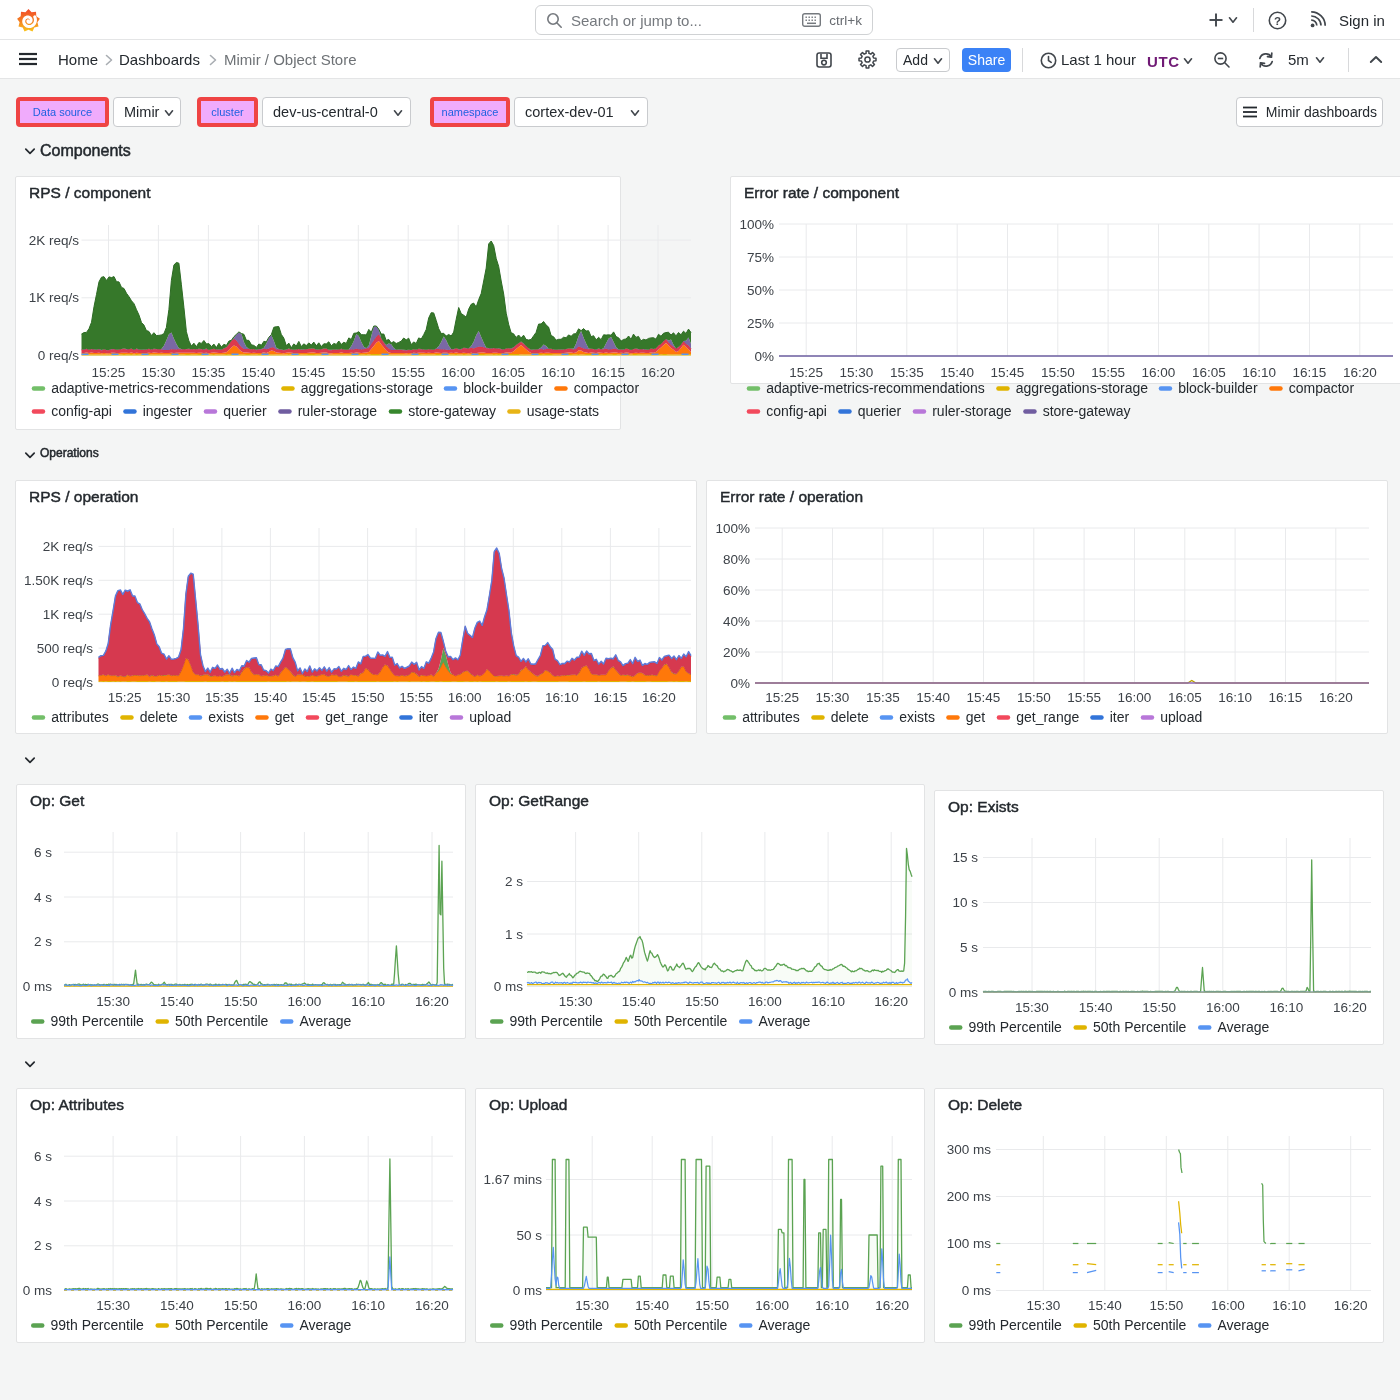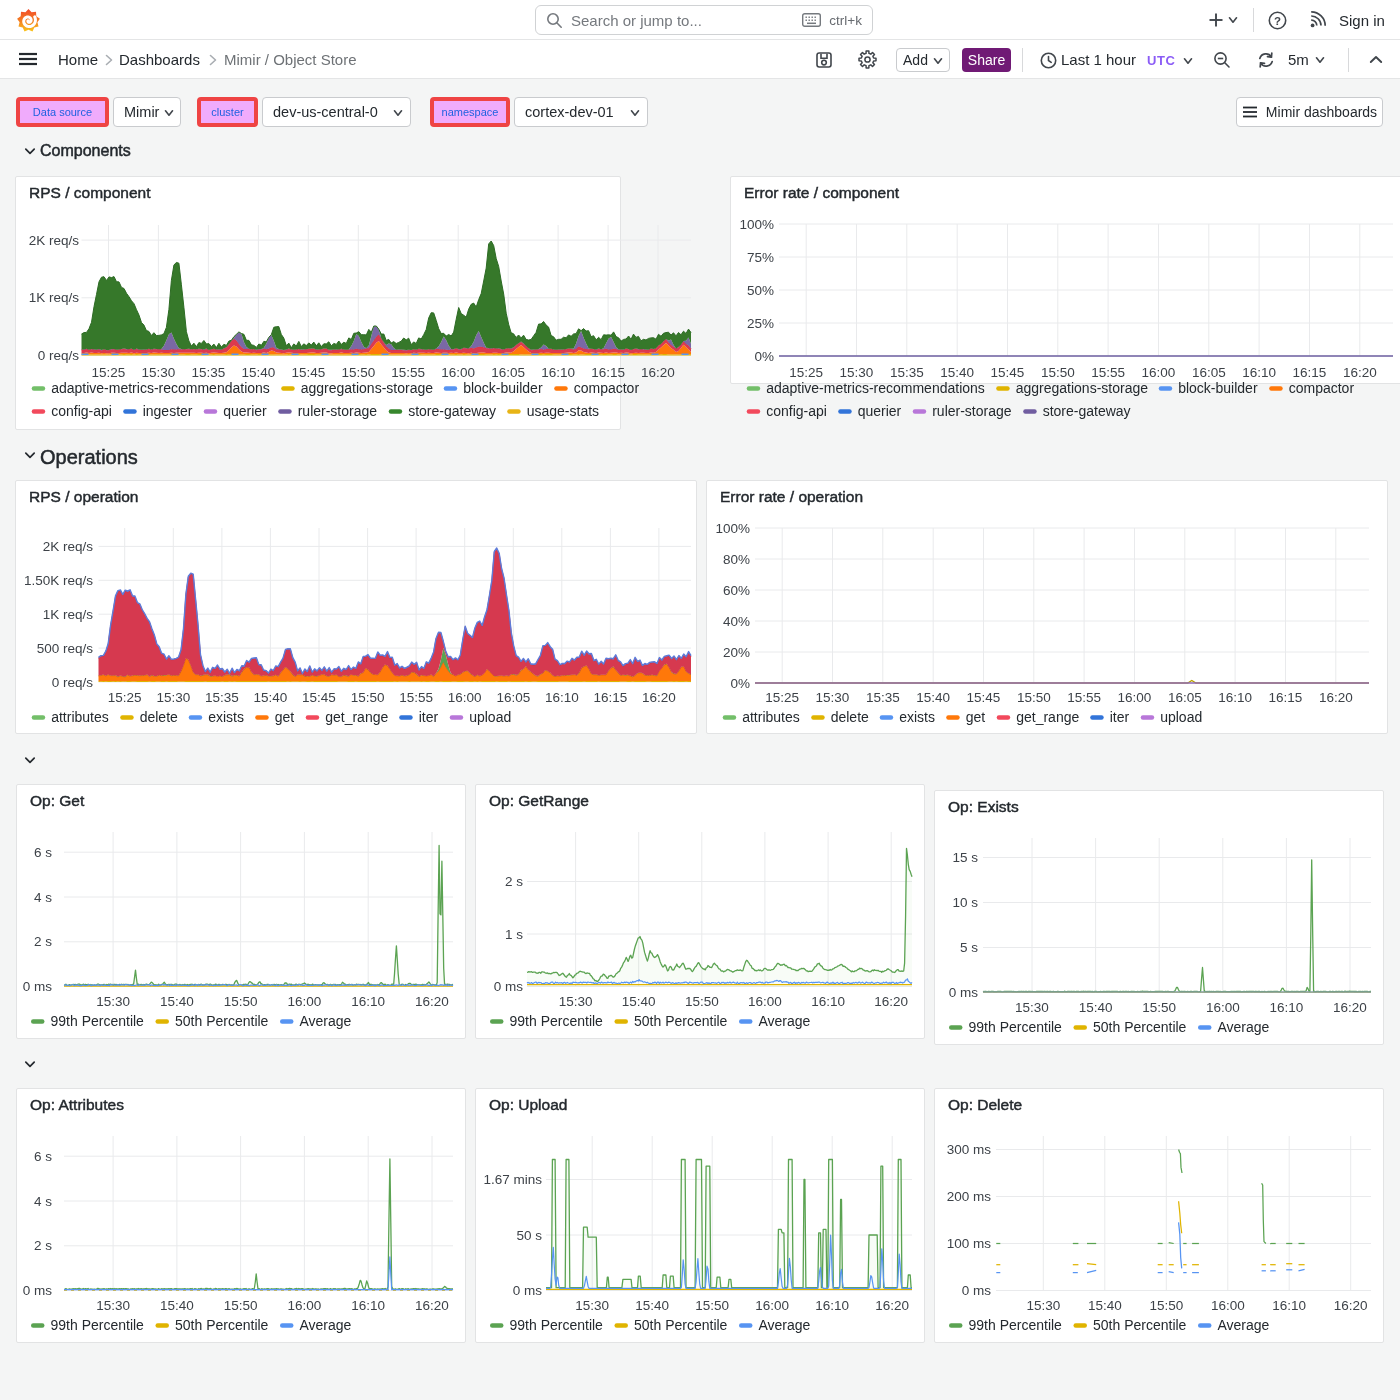--- a/index.html
+++ b/index.html
@@ -97,30 +97,30 @@
   </div>
 <div class="ic" style="left:858px;top:50px">
     <svg width="19" height="19" viewBox="0 0 19 19" fill="none">
       <path d="M8.13 1.01 L10.87 1.01 L10.95 3.37 L12.81 4.14 L14.53 2.53 L16.47 4.47 L14.86 6.19 L15.63 8.05 L17.99 8.13 L17.99 10.87 L15.63 10.95 L14.86 12.81 L16.47 14.53 L14.53 16.47 L12.81 14.86 L10.95 15.63 L10.87 17.99 L8.13 17.99 L8.05 15.63 L6.19 14.86 L4.47 16.47 L2.53 14.53 L4.14 12.81 L3.37 10.95 L1.01 10.87 L1.01 8.13 L3.37 8.05 L4.14 6.19 L2.53 4.47 L4.47 2.53 L6.19 4.14 L8.05 3.37 Z" stroke="#41464c" stroke-width="1.5" fill="none" stroke-linejoin="round"></path>
       <circle cx="9.5" cy="9.5" r="2.6" stroke="#41464c" stroke-width="1.5" fill="none"></circle>
     </svg>
   </div>
 <div class="btn" style="left:896px;top:48px;width:54px;height:24px;border:1px solid #c9cbce;background:#fff;color:#24292e;gap:5px">Add <svg width="10" height="7" viewBox="0 0 10 7" fill="none">
       <path d="M1.5 1.8 L5.0 6.2 L8.5 1.8" stroke="#41464c" stroke-width="1.6" stroke-linecap="round" stroke-linejoin="round"></path>
     </svg></div>
-<div class="btn" style="left:962px;top:48px;width:49px;height:24px;background:#701a75;color:#fff">Share</div>
+<div class="btn" style="left:962px;top:48px;width:49px;height:24px;background:#3b82f6;color:#fff">Share</div>
 <div class="vdiv" style="left:1022px;top:48px;height:24px"></div>
 <div class="ic" style="left:1040px;top:52px">
     <svg width="17" height="17" viewBox="0 0 17 17" fill="none">
       <circle cx="8.5" cy="8.5" r="7.2" stroke="#41464c" stroke-width="1.6"></circle>
       <path d="M8.5 4.5 V8.5 L11.2 10.4" stroke="#41464c" stroke-width="1.6" stroke-linecap="round"></path>
     </svg>
   </div>
 <div class="abs" style="left:1061px;top:51px;font-size:15px;color:#24292e">Last 1 hour</div>
-<div class="abs" style="left:1147px;top:53px;font-size:13px;font-weight:700;letter-spacing:0.6px;color:#8b5cf6">UTC</div>
+<div class="abs" style="left:1147px;top:53px;font-size:15px;font-weight:700;letter-spacing:0.6px;color:#701a75">UTC</div>
 <div class="ic" style="left:1183px;top:57px">
     <svg width="10" height="7" viewBox="0 0 10 7" fill="none">
       <path d="M1.5 1.8 L5.0 6.2 L8.5 1.8" stroke="#41464c" stroke-width="1.6" stroke-linecap="round" stroke-linejoin="round"></path>
     </svg>
   </div>
 <div class="ic" style="left:1213px;top:51px">
     <svg width="18" height="18" viewBox="0 0 18 18" fill="none">
       <circle cx="7.5" cy="7.5" r="5.6" stroke="#41464c" stroke-width="1.6"></circle>
       <line x1="4.8" y1="7.5" x2="10.2" y2="7.5" stroke="#41464c" stroke-width="1.6"></line>
       <line x1="11.8" y1="11.8" x2="16" y2="16" stroke="#41464c" stroke-width="1.6" stroke-linecap="round"></line>
@@ -172,21 +172,21 @@
     <svg width="12" height="9" viewBox="0 0 12 9" fill="none">
       <path d="M1.8 2.2 L6 6.4 L10.2 2.2" stroke="#24292e" stroke-width="1.7" stroke-linecap="round" stroke-linejoin="round"></path>
     </svg>
   </div>
 <div class="abs" style="left:40px;top:142px;font-size:16px;font-weight:400;-webkit-text-stroke:0.5px #24292e;color:#24292e">Components</div>
 <div class="ic" style="left:24px;top:451px">
     <svg width="12" height="9" viewBox="0 0 12 9" fill="none">
       <path d="M1.8 2.2 L6 6.4 L10.2 2.2" stroke="#24292e" stroke-width="1.7" stroke-linecap="round" stroke-linejoin="round"></path>
     </svg>
   </div>
-<div class="abs" style="left:40px;top:446px;font-size:20px;font-weight:400;-webkit-text-stroke:0.5px #24292e;color:#24292e">Operations</div>
+<div class="abs" style="left:40px;top:446px;font-size:12px;font-weight:400;-webkit-text-stroke:0.5px #24292e;color:#24292e">Operations</div>
 <div class="ic" style="left:24px;top:756px">
     <svg width="12" height="9" viewBox="0 0 12 9" fill="none">
       <path d="M1.8 2.2 L6 6.4 L10.2 2.2" stroke="#24292e" stroke-width="1.7" stroke-linecap="round" stroke-linejoin="round"></path>
     </svg>
   </div>
 <div class="ic" style="left:24px;top:1060px">
     <svg width="12" height="9" viewBox="0 0 12 9" fill="none">
       <path d="M1.8 2.2 L6 6.4 L10.2 2.2" stroke="#24292e" stroke-width="1.7" stroke-linecap="round" stroke-linejoin="round"></path>
     </svg>
   </div>

